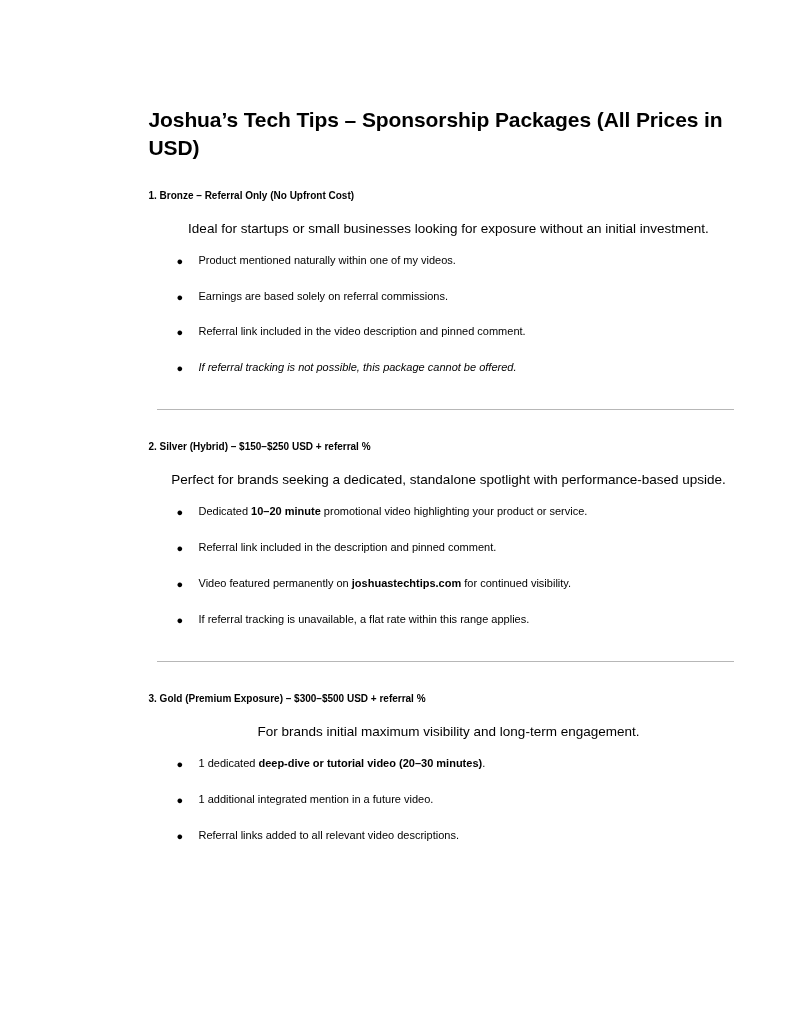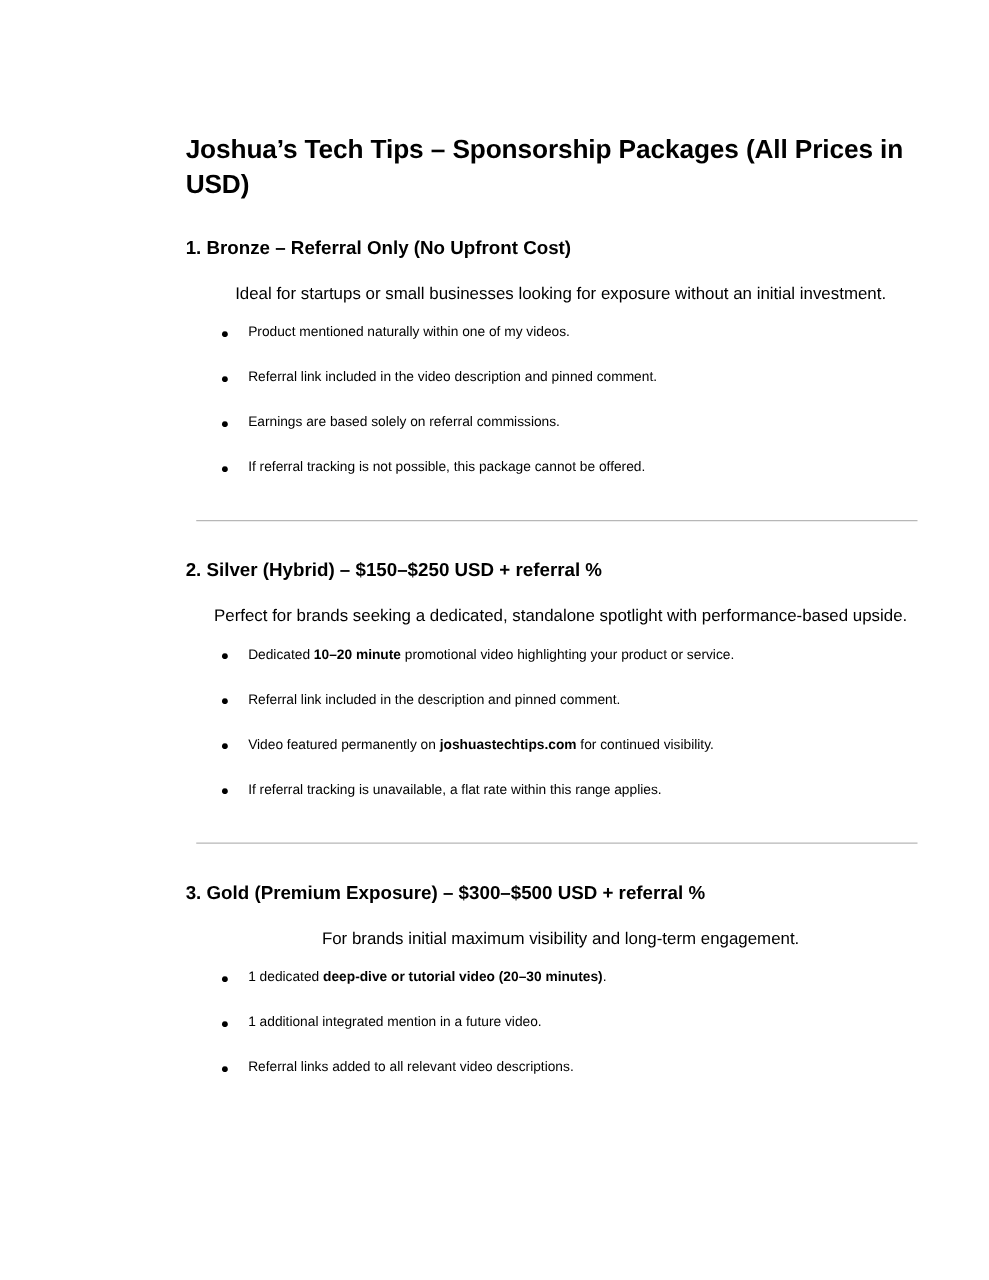--- a/index.html
+++ b/index.html
@@ -27,21 +27,21 @@
     width: 600px;
   }
   .doc-title {
     font-size: 21px;
     font-weight: bold;
     line-height: 1.35;
     margin: 0 0 26px 0;
     letter-spacing: -0.1px;
   }
   .section-heading {
-    font-size: 15px;
+    font-size: 10px;
     font-weight: bold;
     margin: 0 0 18px 0;
     line-height: 1.3;
   }
   .intro {
     font-size: 13.5px;
     line-height: 1.4;
     margin: 0 0 14px 0;
     text-align: center;
   }
@@ -59,20 +59,21 @@
   }
   ul.bullets li::before {
     content: "\25CF";
     position: absolute;
     left: 28px;
     top: -1px;
     font-size: 11px;
     line-height: 1.75;
   }
   ul.bullets li.italic {
+    font-style: italic;
   }
   .divider {
     border: none;
     border-top: 1px solid #b7b7b7;
     margin: 33px 8px 30px 8px;
   }
   .section {
     margin-bottom: 0;
   }
   b { font-weight: bold; }
@@ -83,22 +84,22 @@
 <div class="page">
   <div class="content">
 
     <h1 class="doc-title">Joshua’s Tech Tips – Sponsorship Packages (All Prices in USD)</h1>
 
     <div class="section">
       <h2 class="section-heading">1. Bronze – Referral Only (No Upfront Cost)</h2>
       <p class="intro">Ideal for startups or small businesses looking for exposure without an initial investment.</p>
       <ul class="bullets">
         <li>Product mentioned naturally within one of my videos.</li>
+        <li>Earnings are based solely on referral commissions.</li>
         <li>Referral link included in the video description and pinned comment.</li>
-        <li>Earnings are based solely on referral commissions.</li>
         <li class="italic">If referral tracking is not possible, this package cannot be offered.</li>
       </ul>
     </div>
 
     <hr class="divider">
 
     <div class="section">
       <h2 class="section-heading">2. Silver (Hybrid) – $150–$250 USD + referral %</h2>
       <p class="intro">Perfect for brands seeking a dedicated, standalone spotlight with performance-based upside.</p>
       <ul class="bullets">

